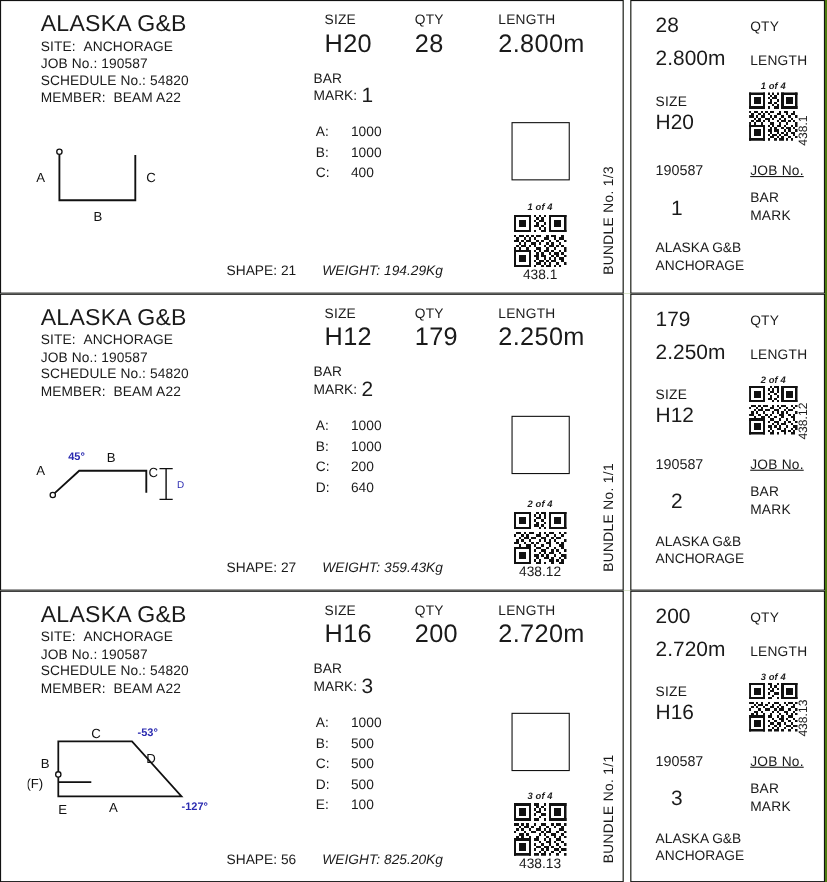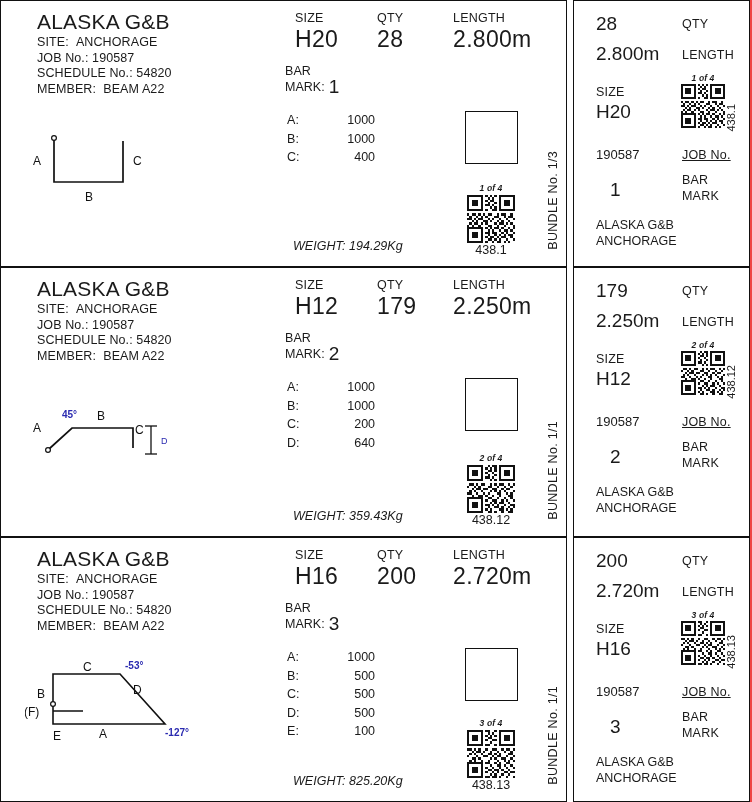--- a/index.html
+++ b/index.html
@@ -13,21 +13,21 @@
     font-family: "Liberation Sans", "DejaVu Sans", sans-serif;
     color: #1a1a1a;
     overflow: hidden;
   }
 
   .sheet {
     width: 752px;
     height: 802px;
     display: flex;
     flex-direction: column;
-    background: #ef4444;
+    background: #4d7c0f;
   }
 
   
   .label-row {
     position: relative;
     display: flex;
     flex-direction: row;
     width: 752px;
     height: 267px;
     flex: 0 0 auto;
@@ -132,21 +132,21 @@
   }
 
   .dims {
     position: absolute;
     left: 2px; top: 110px;
     font-size: 12.5px;
     line-height: 18.5px;
   }
   .dims .drow { display: block; white-space: nowrap; }
   .dims .dkey { display: inline-block; width: 32px; }
-  .dims .dval { display: inline-block; width: 56px; text-align: right; }
+  .dims .dval { display: inline-block; width: 56px; }
 
   .weight-line {
     position: absolute;
     left: 8px; bottom: 13px;
     font-size: 12.5px;
     white-space: nowrap;
     font-style: italic;
   }
 
   
@@ -251,20 +251,24 @@
           <svg width="230" height="100" viewBox="0 0 230 100">
 
             <polyline points="29,20 29,63 98,63 98,22" fill="none" stroke="#111" stroke-width="1.7"></polyline>
             <circle cx="29" cy="19" r="2.4" fill="#fff" stroke="#111" stroke-width="1.2"></circle>
             <text class="shape-txt" x="8" y="46">A</text>
             <text class="shape-txt" x="60" y="82">B</text>
             <text class="shape-txt" x="108" y="46">C</text>
           </svg>
         </div>
 
+        <div class="shape-footer">
+          <span>SHAPE:</span>
+          <span>21</span>
+        </div>
       </div>
 
       <div class="pane-mid">
         <div class="mid-top">
           <div class="col-size">
             <div class="mini-lab">SIZE</div>
             <div class="big-val">H20</div>
           </div>
           <div class="col-qty">
             <div class="mini-lab">QTY</div>
@@ -607,20 +611,24 @@
             <line x1="120" y1="40" x2="132" y2="40" stroke="#111" stroke-width="1.3"></line>
             <line x1="120" y1="68" x2="132" y2="68" stroke="#111" stroke-width="1.3"></line>
             <text class="shape-txt" x="8" y="46">A</text>
             <text class="shape-txt" x="72" y="34">B</text>
             <text class="shape-txt" x="110" y="48">C</text>
             <text class="shape-dlbl" x="136" y="58">D</text>
             <text class="shape-ang" x="37" y="32">45°</text>
           </svg>
         </div>
 
+        <div class="shape-footer">
+          <span>SHAPE:</span>
+          <span>27</span>
+        </div>
       </div>
 
       <div class="pane-mid">
         <div class="mid-top">
           <div class="col-size">
             <div class="mini-lab">SIZE</div>
             <div class="big-val">H12</div>
           </div>
           <div class="col-qty">
             <div class="mini-lab">QTY</div>
@@ -953,20 +961,24 @@
             <text class="shape-txt" x="12" y="42">B</text>
             <text class="shape-txt" x="-1" y="60">(F)</text>
             <text class="shape-txt" x="108" y="38">D</text>
             <text class="shape-txt" x="74" y="82">A</text>
             <text class="shape-txt" x="28" y="84">E</text>
             <text class="shape-ang" x="100" y="13">-53°</text>
             <text class="shape-ang" x="140" y="80">-127°</text>
           </svg>
         </div>
 
+        <div class="shape-footer">
+          <span>SHAPE:</span>
+          <span>56</span>
+        </div>
       </div>
 
       <div class="pane-mid">
         <div class="mid-top">
           <div class="col-size">
             <div class="mini-lab">SIZE</div>
             <div class="big-val">H16</div>
           </div>
           <div class="col-qty">
             <div class="mini-lab">QTY</div>

